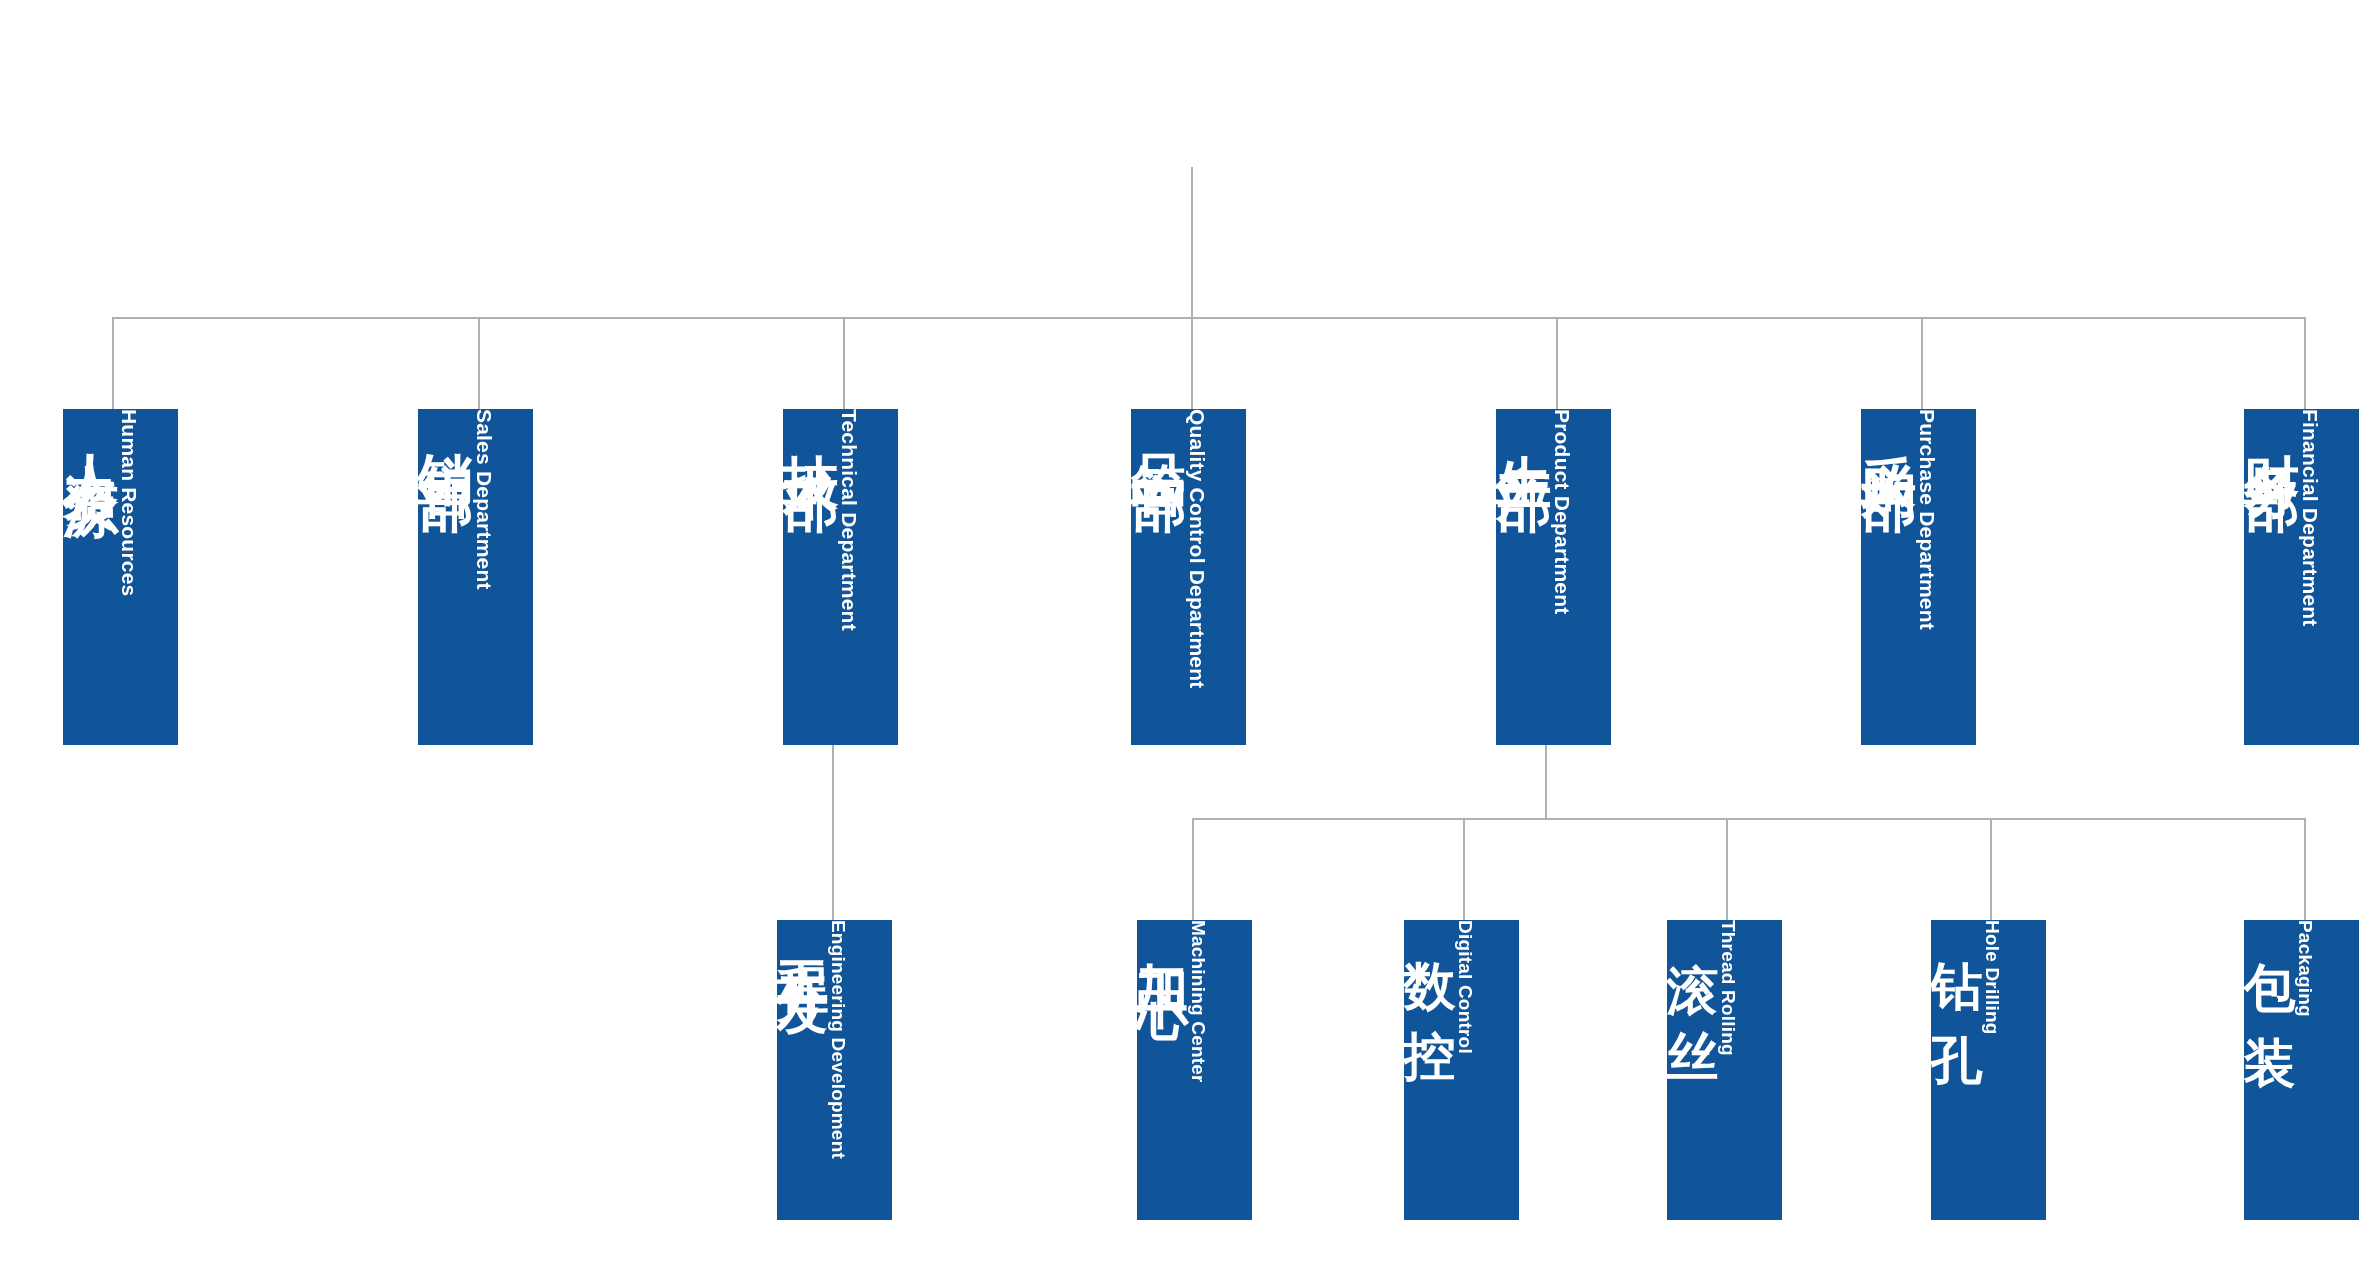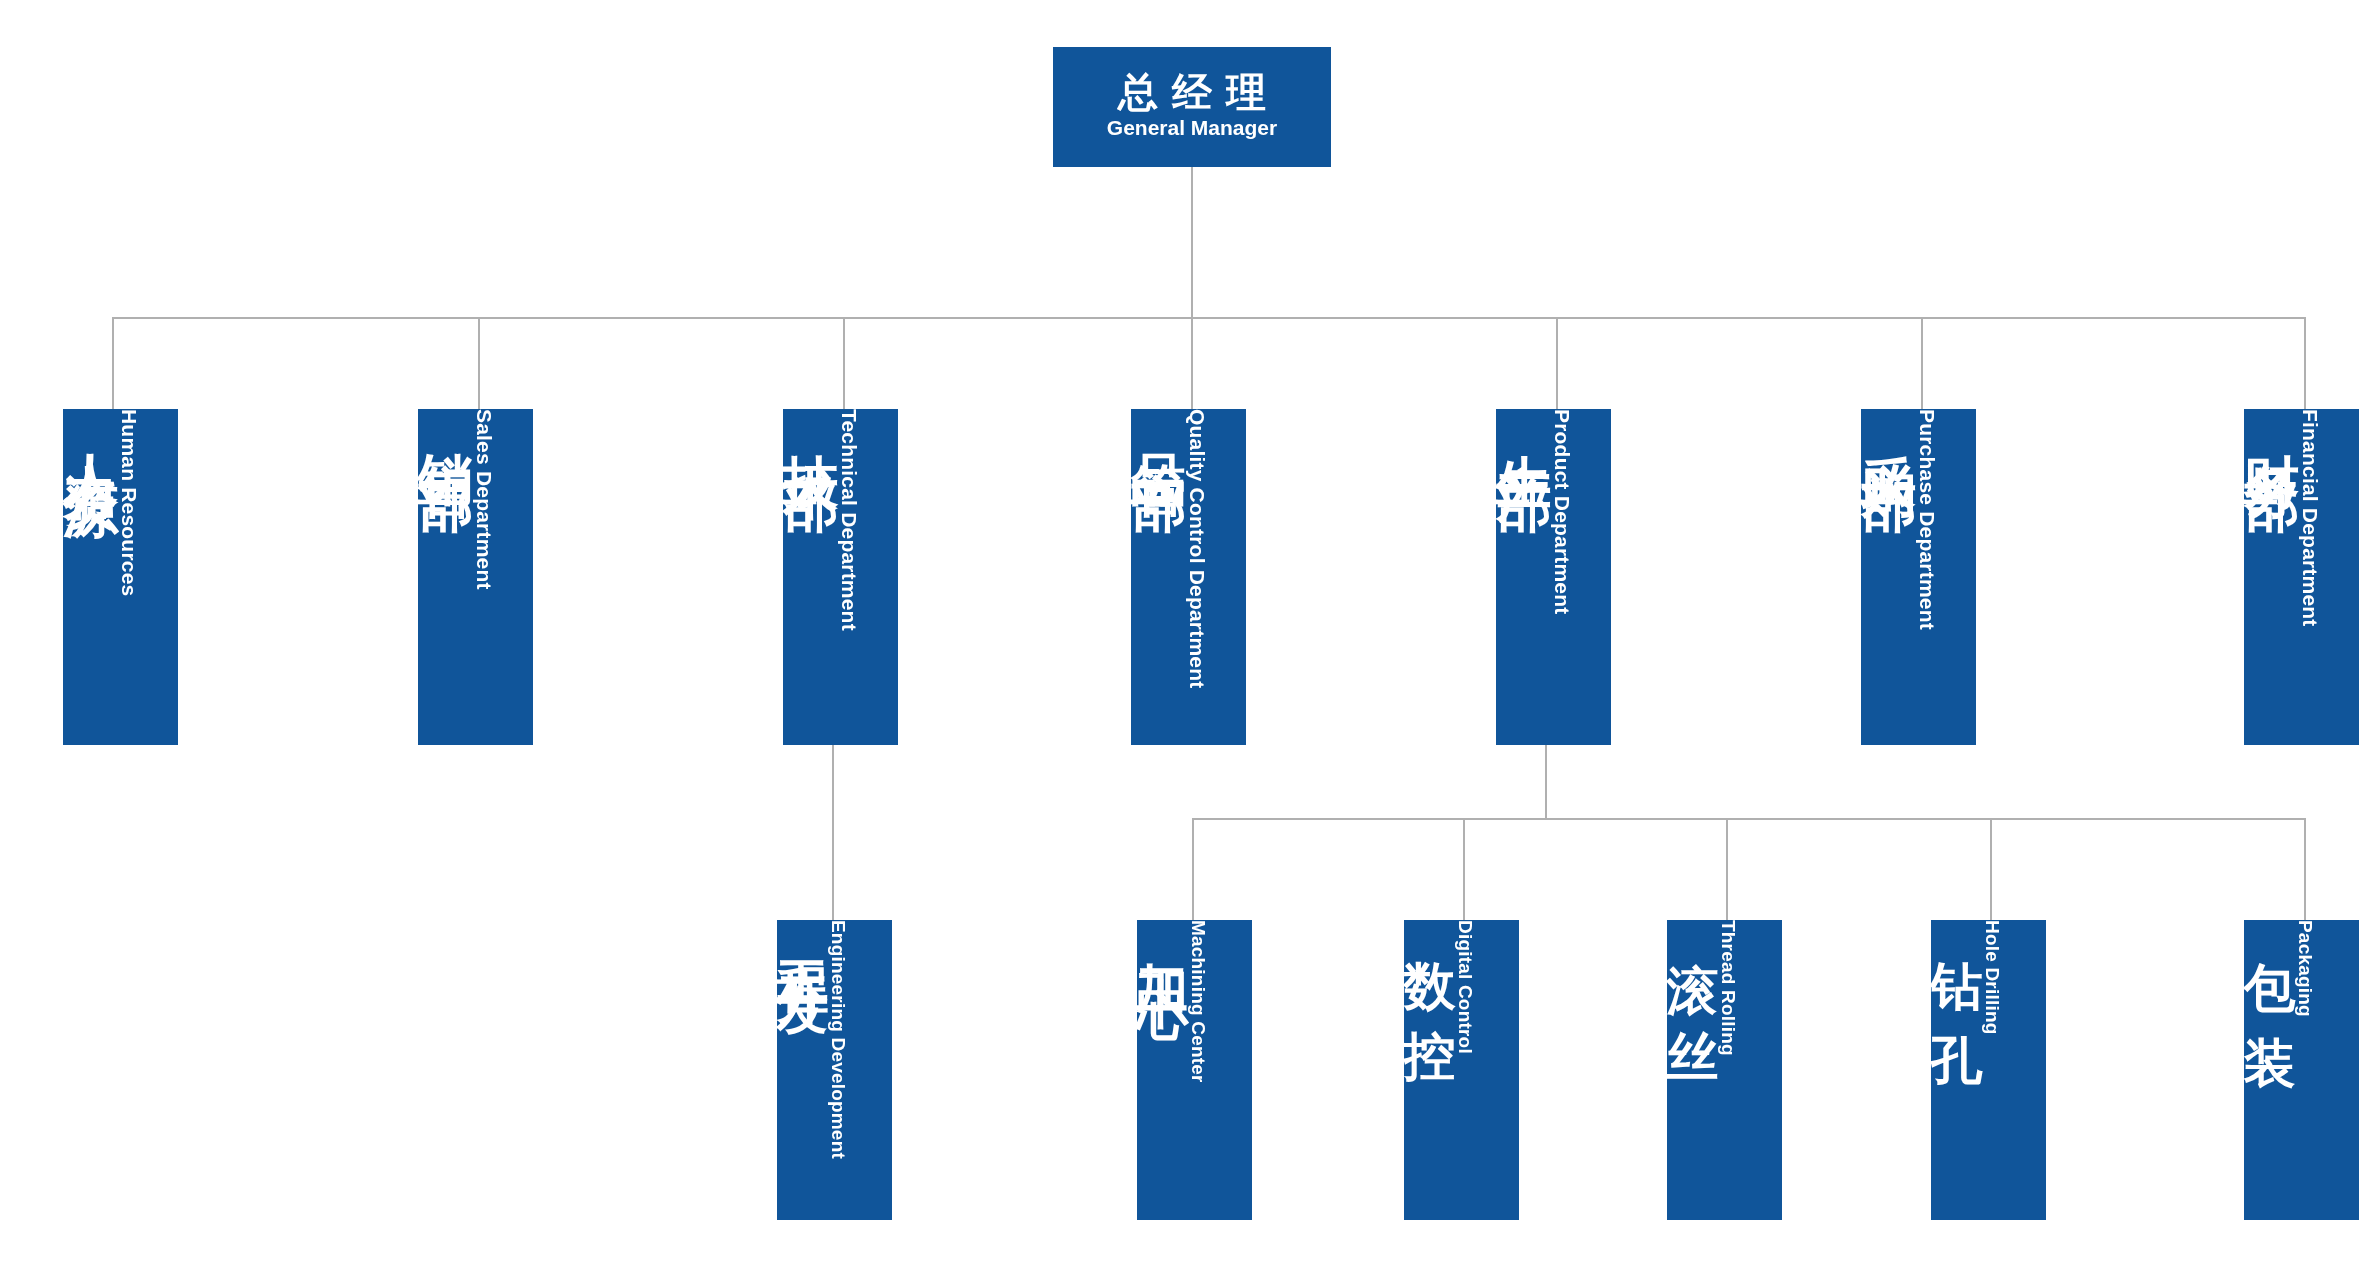--- a/index.html
+++ b/index.html
@@ -94,24 +94,20 @@
   .r3 .dept-cn { font-size: 52px; letter-spacing: 8px; }
   .r3 .dept-en { font-size: 19px; }
   .r3 .dept-cn.spaced { letter-spacing: 68px; }
   .r3 .dept-cn.spaced2 { letter-spacing: 74px; }
 </style>
 </head>
 <body>
 
 <div id="chart-root">
 
-  <div class="node node-root" style="left:1053px; top:47px; width:278px; height:120px;">
-    <div class="root-cn">总经理</div>
-    <div class="root-en">General Manager</div>
-  </div>
 
   <div class="line v" style="left:1191px; top:167px; height:151px;"></div>
 
   <div class="line h" style="left:112px; top:317px; width:2194px;"></div>
 
   <div class="line v" style="left:112px; top:317px; height:93px;"></div>
   <div class="line v" style="left:478px; top:317px; height:93px;"></div>
   <div class="line v" style="left:843px; top:317px; height:93px;"></div>
   <div class="line v" style="left:1191px; top:317px; height:93px;"></div>
   <div class="line v" style="left:1556px; top:317px; height:93px;"></div>

